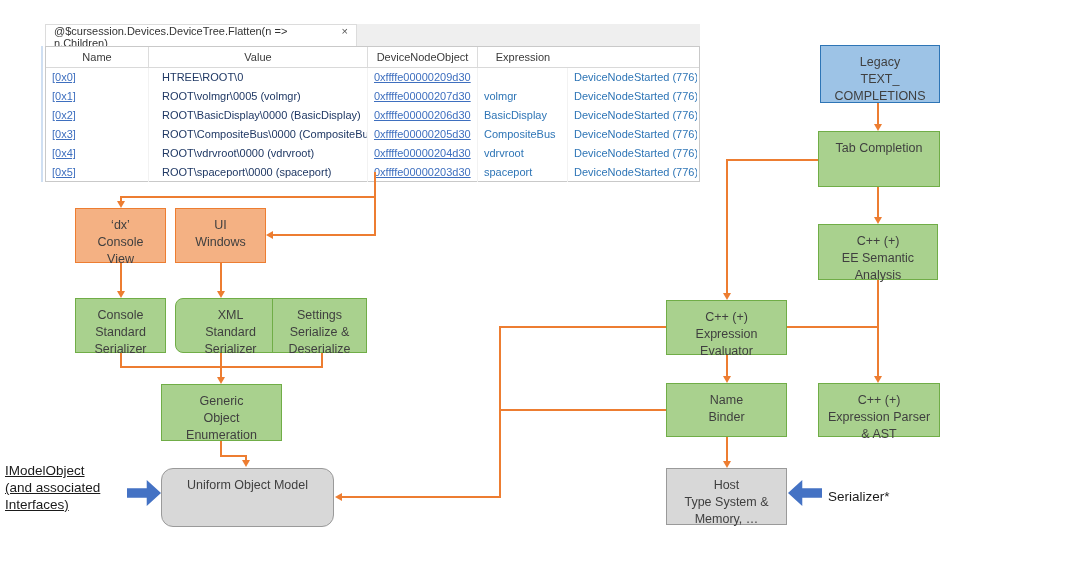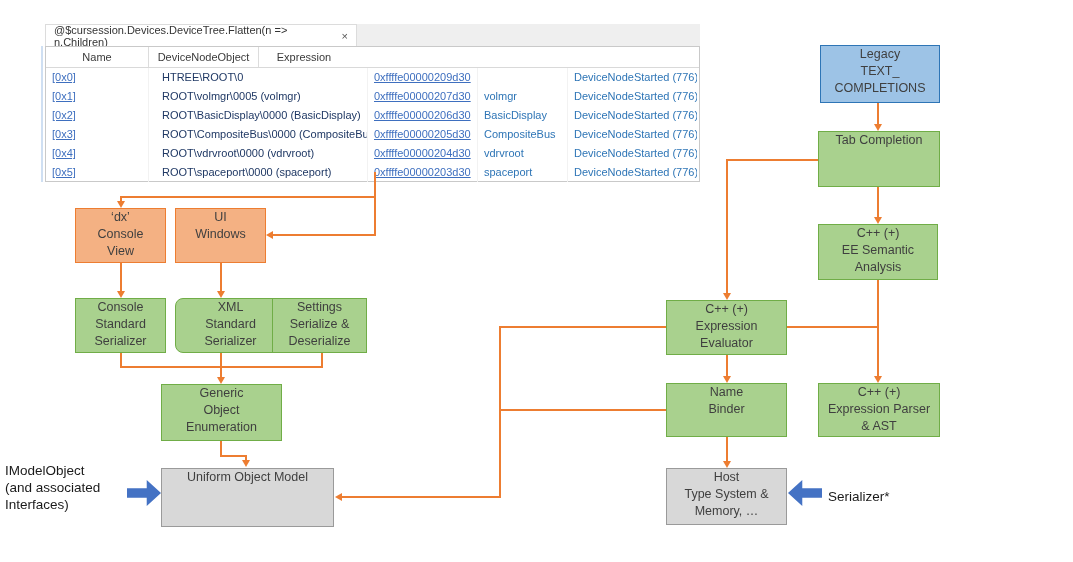--- a/index.html
+++ b/index.html
@@ -5,21 +5,21 @@
   html,body{margin:0;padding:0;}
   body{
     width:1073px;height:562px;position:relative;background:#ffffff;
     font-family:"Liberation Sans","DejaVu Sans",sans-serif;overflow:hidden;
     -webkit-font-smoothing:antialiased;
   }
   .abs{position:absolute;}
   
   .tabstrip{left:45px;top:24px;width:655px;height:22px;background:#efefef;border-bottom:1px solid #e3e3e3;}
   .tab{left:45px;top:24px;width:312px;height:22px;background:#ffffff;border:1px solid #dcdcdc;border-bottom:none;
-       box-sizing:border-box;display:flex;align-items:center;padding:8px 8px;font-size:11px;color:#333;}
+       box-sizing:border-box;display:flex;padding:0 8px;font-size:11px;color:#333;}
   .tab .close{margin-left:7px;color:#555;font-size:11px;cursor:pointer;}
   
   .grid{left:45px;top:46px;width:655px;height:136px;background:#fff;border:1px solid #c9c9c9;box-sizing:border-box;font-size:11px;}
   .grid-row{display:flex;height:19px;line-height:19px;}
   .grid-head{display:flex;height:20px;line-height:20px;border-bottom:1px solid #d9d9d9;color:#3a3a3a;}
   .gc{box-sizing:border-box;padding-left:6px;overflow:hidden;white-space:nowrap;}
   .gc.hd{text-align:center;padding-left:0;border-right:1px solid #dcdcdc;}
   .gc.hd:last-child{border-right:none;}
   .gc.bd{border-right:1px solid #f2f2f2;}
   .gc.bd:last-child{border-right:none;}
@@ -27,21 +27,21 @@
   .c-value{width:219px;}
   .c-dno{width:110px;}
   .c-svc{width:90px;}
   .c-state{width:129px;}
   .lnk{color:#3e6fbf;text-decoration:underline;cursor:pointer;}
   .val{color:#1f3864;padding-left:13px;}
   .blu{color:#2e75b6;}
   .edge-strip{left:41px;top:46px;width:2px;height:136px;background:#cfdff2;}
   
   .box{position:absolute;box-sizing:border-box;border:1.5px solid;text-align:center;
-       font-size:12.5px;line-height:17px;color:#3f3f3f;white-space:pre-line;padding-top:0;}
+       font-size:12.5px;line-height:17px;color:#3f3f3f;white-space:pre-line;padding-top:8px;}
   .b-orange{background:#f4b183;border-color:#ed7d31;}
   .b-green{background:#a9d18e;border-color:#70ad47;}
   .b-blue{background:#9dc3e6;border-color:#2e75b6;}
   .b-gray{background:#d8d8d8;border-color:#9a9a9a;}
   
   .line{position:absolute;background:#ed7d31;}
   .arr-d{position:absolute;width:0;height:0;border-left:4.5px solid transparent;border-right:4.5px solid transparent;border-top:7px solid #ed7d31;}
   .arr-l{position:absolute;width:0;height:0;border-top:4.5px solid transparent;border-bottom:4.5px solid transparent;border-right:7px solid #ed7d31;}
   .block-arrow{position:absolute;background:#4472c4;}
   .ba-right{clip-path:polygon(0% 32%,58% 32%,58% 0%,100% 50%,58% 100%,58% 68%,0% 68%);}
@@ -55,20 +55,21 @@
 <div class="abs tab">
   <span>@$cursession.Devices.DeviceTree.Flatten(n =&gt; n.Children)</span>
   <span class="close">×</span>
 </div>
 
 <div class="abs edge-strip"></div>
 
 <div class="abs grid">
   <div class="grid-head">
     <div class="gc hd c-name">Name</div>
+    <div class="gc hd c-value">Value</div>
     <div class="gc hd c-dno">DeviceNodeObject</div>
     <div class="gc hd c-svc">Expression</div>
   </div>
 
   <div class="grid-row">
     <div class="gc bd c-name"><span class="lnk">[0x0]</span></div>
     <div class="gc bd c-value val">HTREE\ROOT\0</div>
     <div class="gc bd c-dno"><span class="lnk">0xffffe00000209d30</span></div>
     <div class="gc bd c-svc blu"></div>
     <div class="gc bd c-state blu">DeviceNodeStarted (776)</div>
@@ -120,21 +121,21 @@
 Serializer</div>
 <div class="box b-green" style="left:175px;top:298px;width:111px;height:55px;border-radius:8px;">XML
 Standard
 Serializer</div>
 <div class="box b-green" style="left:272px;top:298px;width:95px;height:55px;">Settings
 Serialize &amp;
 Deserialize</div>
 <div class="box b-green" style="left:161px;top:384px;width:121px;height:57px;">Generic
 Object
 Enumeration</div>
-<div class="box b-gray" style="left:161px;top:468px;width:173px;height:59px;">Uniform Object Model</div>
+<div class="box b-gray" style="left:161px;top:468px;width:173px;height:59px;border-radius:12px;">Uniform Object Model</div>
 <div class="box b-blue" style="left:820px;top:45px;width:120px;height:58px;">Legacy
 TEXT_
 COMPLETIONS</div>
 <div class="box b-green" style="left:818px;top:131px;width:122px;height:56px;">Tab Completion</div>
 <div class="box b-green" style="left:818px;top:224px;width:120px;height:56px;">C++ (+)
 EE Semantic
 Analysis</div>
 <div class="box b-green" style="left:666px;top:300px;width:121px;height:55px;">C++ (+)
 Expression
 Evaluator</div>
@@ -190,16 +191,16 @@
 <div class="line" style="left:220px;top:353px;width:2px;height:24px;"></div>
 <div class="arr-d" style="left:217px;top:377px;"></div>
 
 <div class="line" style="left:220px;top:441px;width:2px;height:16px;"></div>
 <div class="line" style="left:220px;top:455px;width:27px;height:2px;"></div>
 <div class="line" style="left:245px;top:455px;width:2px;height:6px;"></div>
 <div class="arr-d" style="left:242px;top:460px;"></div>
 
 <div class="block-arrow ba-right" style="left:127px;top:480px;width:34px;height:26px;"></div>
 <div class="block-arrow ba-left" style="left:788px;top:480px;width:34px;height:26px;"></div>
-<div class="side-label" style="left:5px;top:462px;width:115px;">IModelObject
+<div class="side-label" style="left:5px;top:462px;width:115px;text-decoration:underline;">IModelObject
 (and associated
 Interfaces)</div>
 <div class="side-label" style="left:828px;top:488px;">Serializer*</div>
 
 </body></html>

